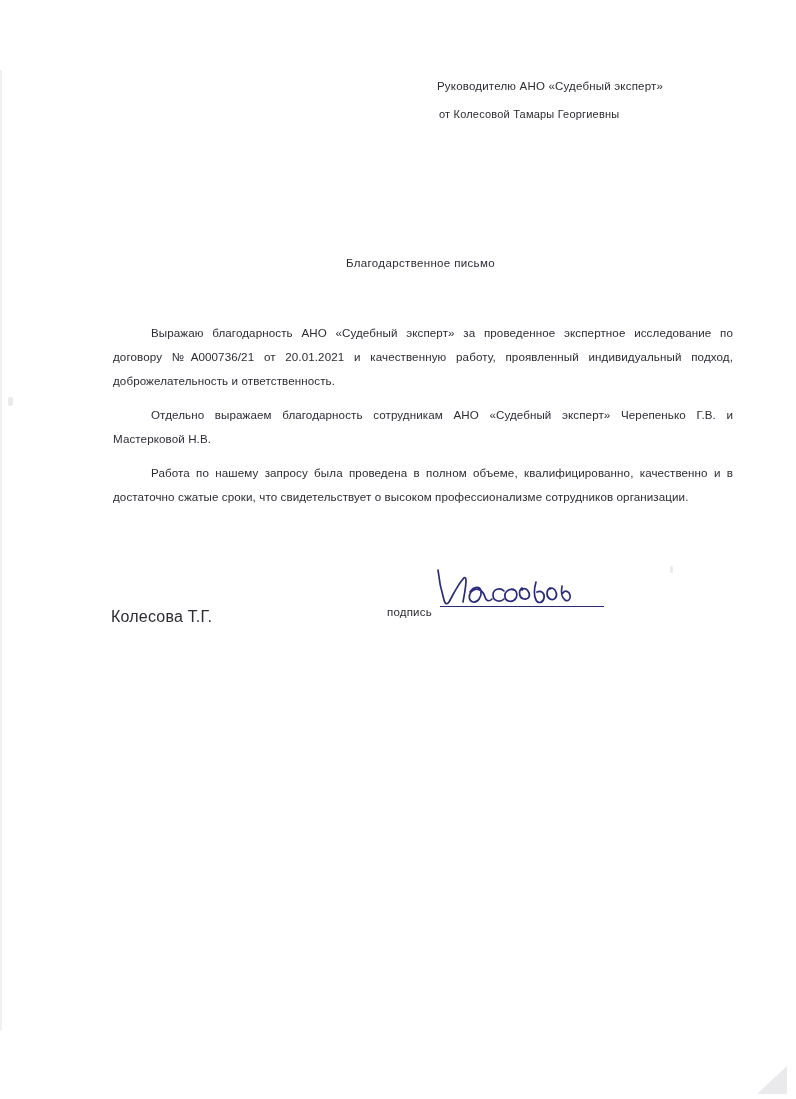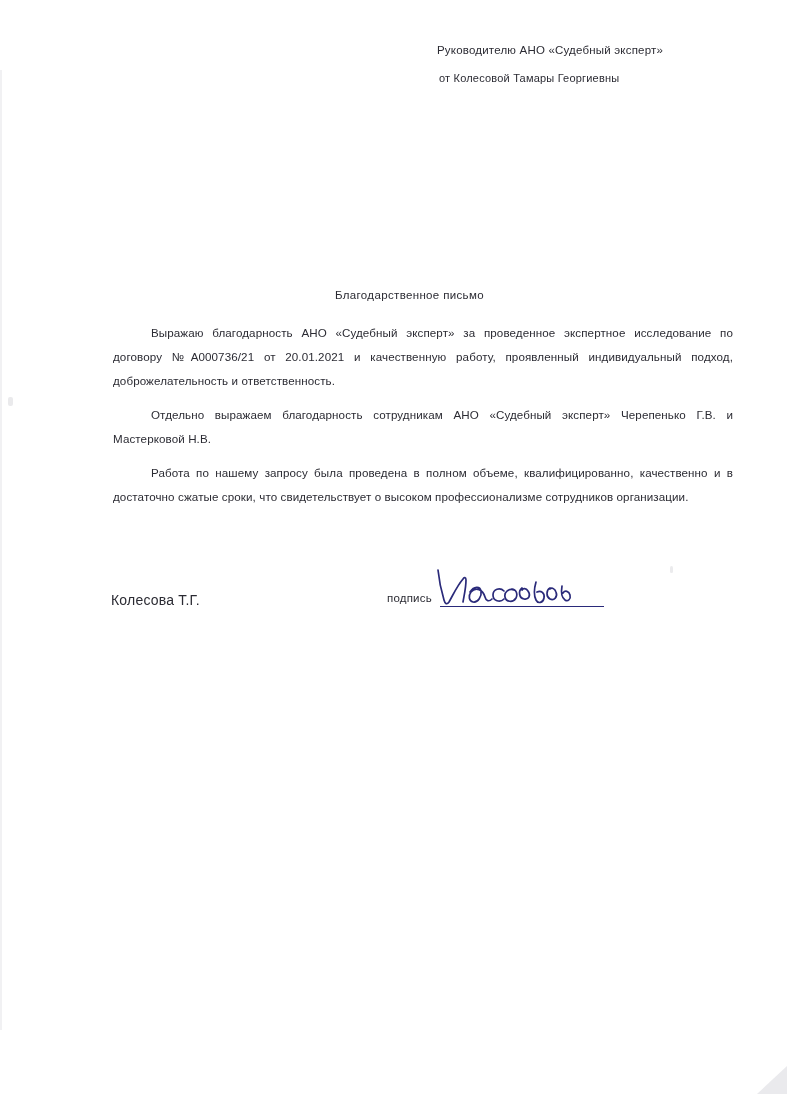--- a/index.html
+++ b/index.html
@@ -27,40 +27,40 @@
     position: absolute;
     left: 437px;
     top: 44px;
     width: 330px;
   }
   .addressee .line1 {
     font-size: 11.5px;
     letter-spacing: 0.2px;
     color: #2b2b33;
     white-space: nowrap;
+    margin-top: 36px;
   }
   .addressee .line2 {
     font-size: 11px;
     letter-spacing: 0.2px;
     color: #2b2b33;
     margin-top: 16px;
     margin-left: 2px;
     white-space: nowrap;
   }
 
   
   .doc-title {
     position: absolute;
-    left: 335px;
+    left: 346px;
     top: 257px;
     font-size: 11.5px;
     letter-spacing: 0.35px;
     color: #2b2b33;
     white-space: nowrap;
-    margin-top: 32px;
   }
 
   
   .body-text {
     position: absolute;
     left: 113px;
     top: 321px;
     width: 620px;
     font-size: 11.6px;
     line-height: 24px;
@@ -81,30 +81,30 @@
   .sign-row {
     position: absolute;
     left: 0;
     top: 592px;
     width: 796px;
     height: 40px;
   }
   .sign-name {
     position: absolute;
     left: 111px;
-    top: 0;
-    font-size: 14px;
+    top: 16px;
+    font-size: 16px;
     letter-spacing: 0.2px;
     color: #2b2b33;
     white-space: nowrap;
   }
   .sign-label {
     position: absolute;
     left: 387px;
-    top: 0;
+    top: 14px;
     font-size: 11.5px;
     letter-spacing: 0.2px;
     color: #2b2b33;
     white-space: nowrap;
   }
   .sign-graphic {
     position: absolute;
     left: 430px;
     top: -28px;
     width: 180px;

